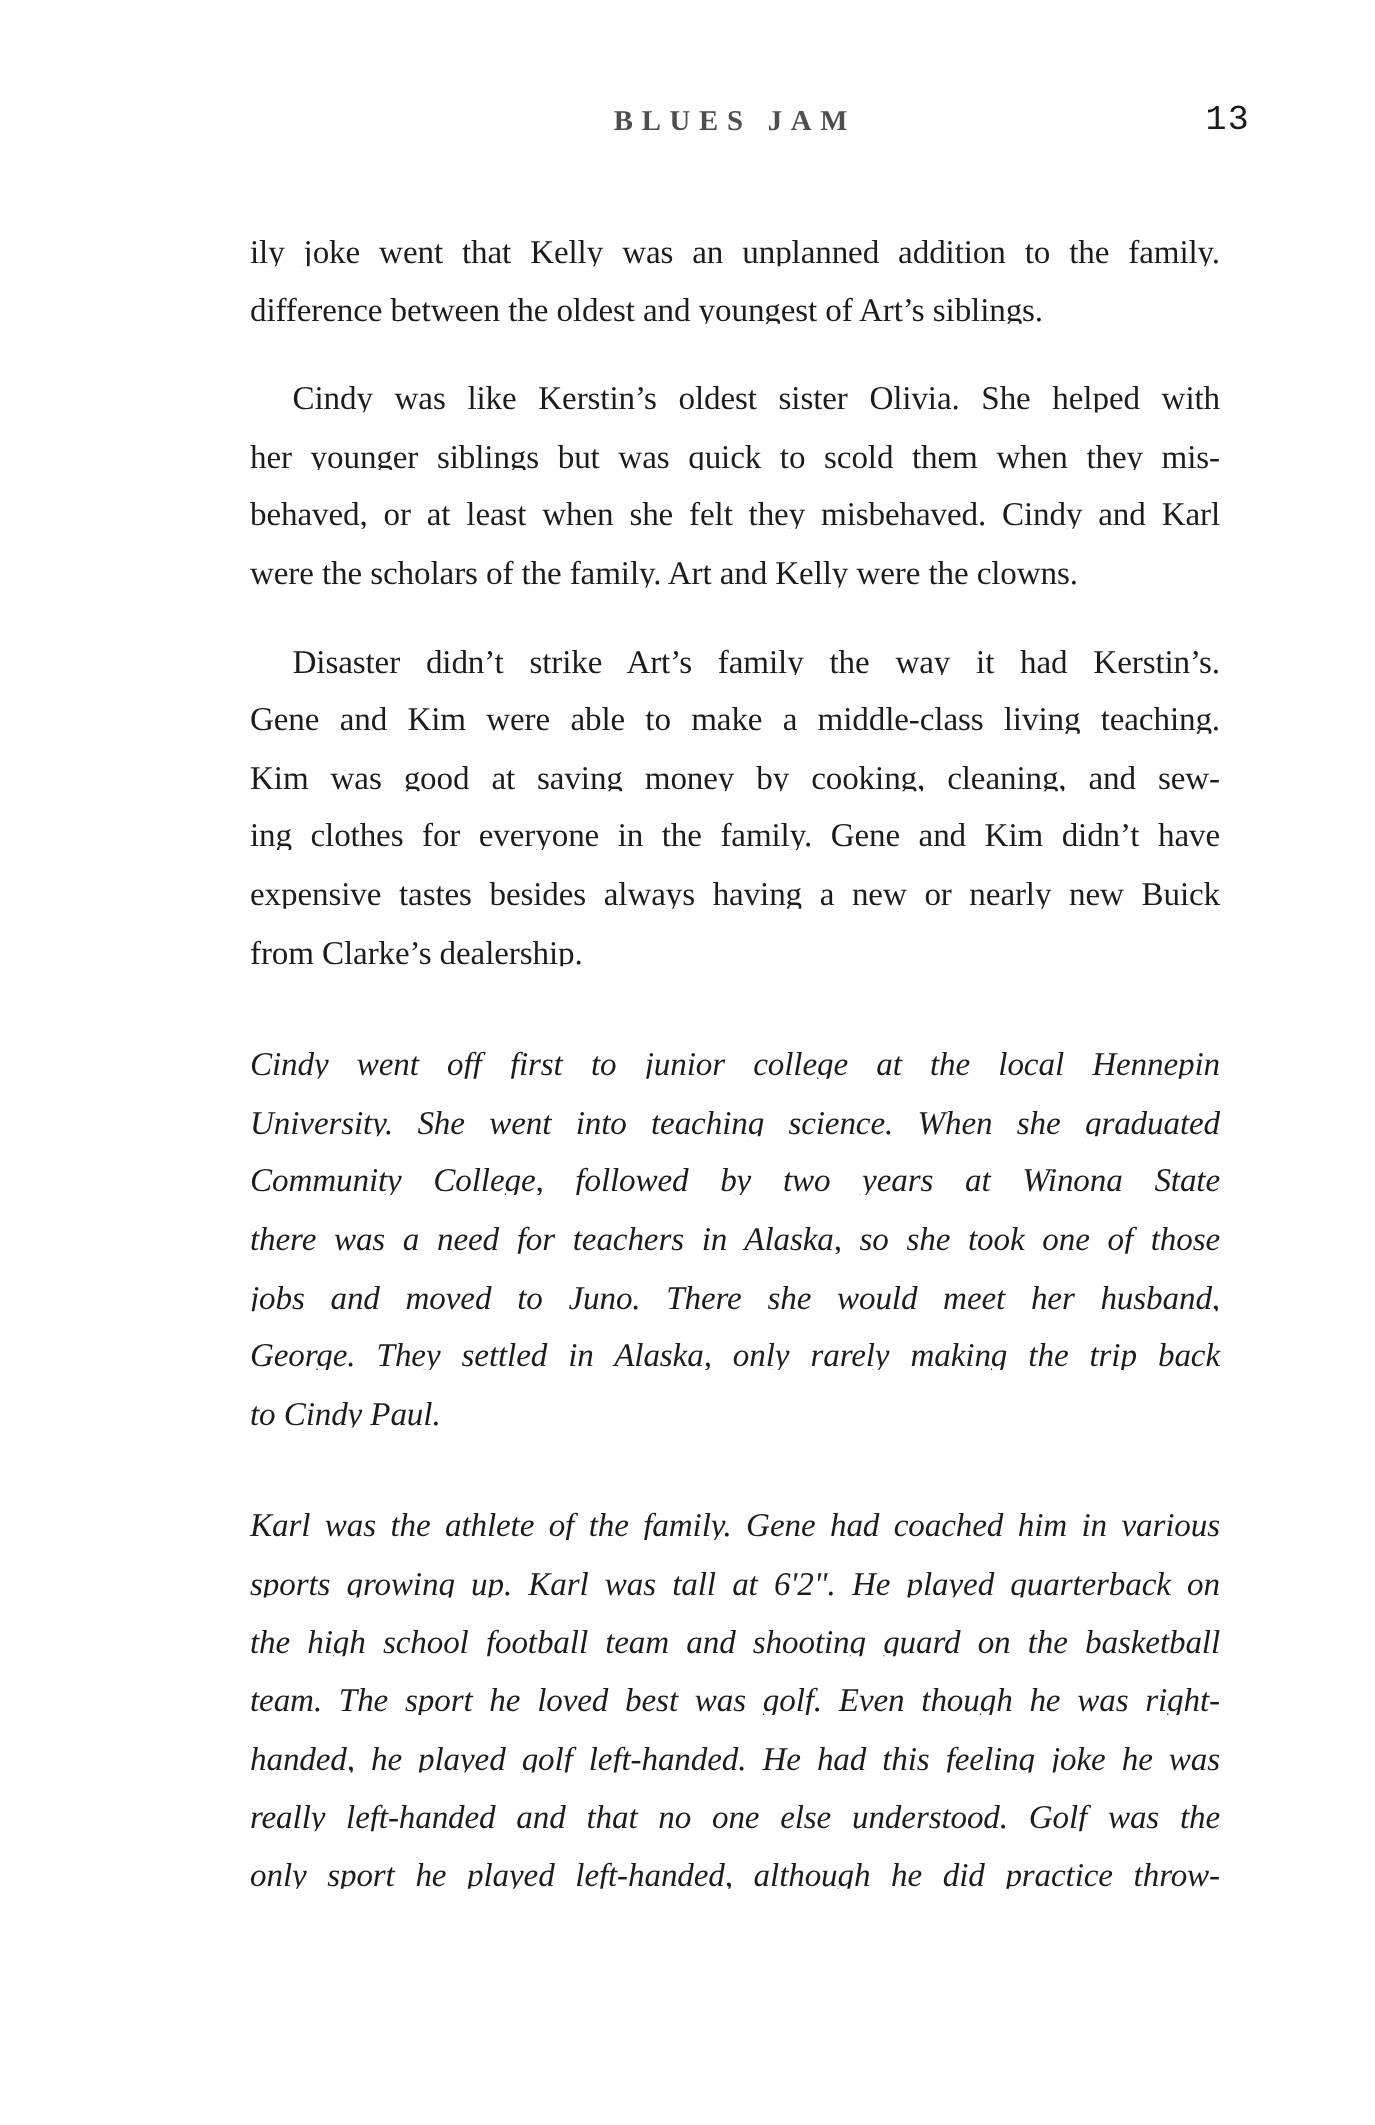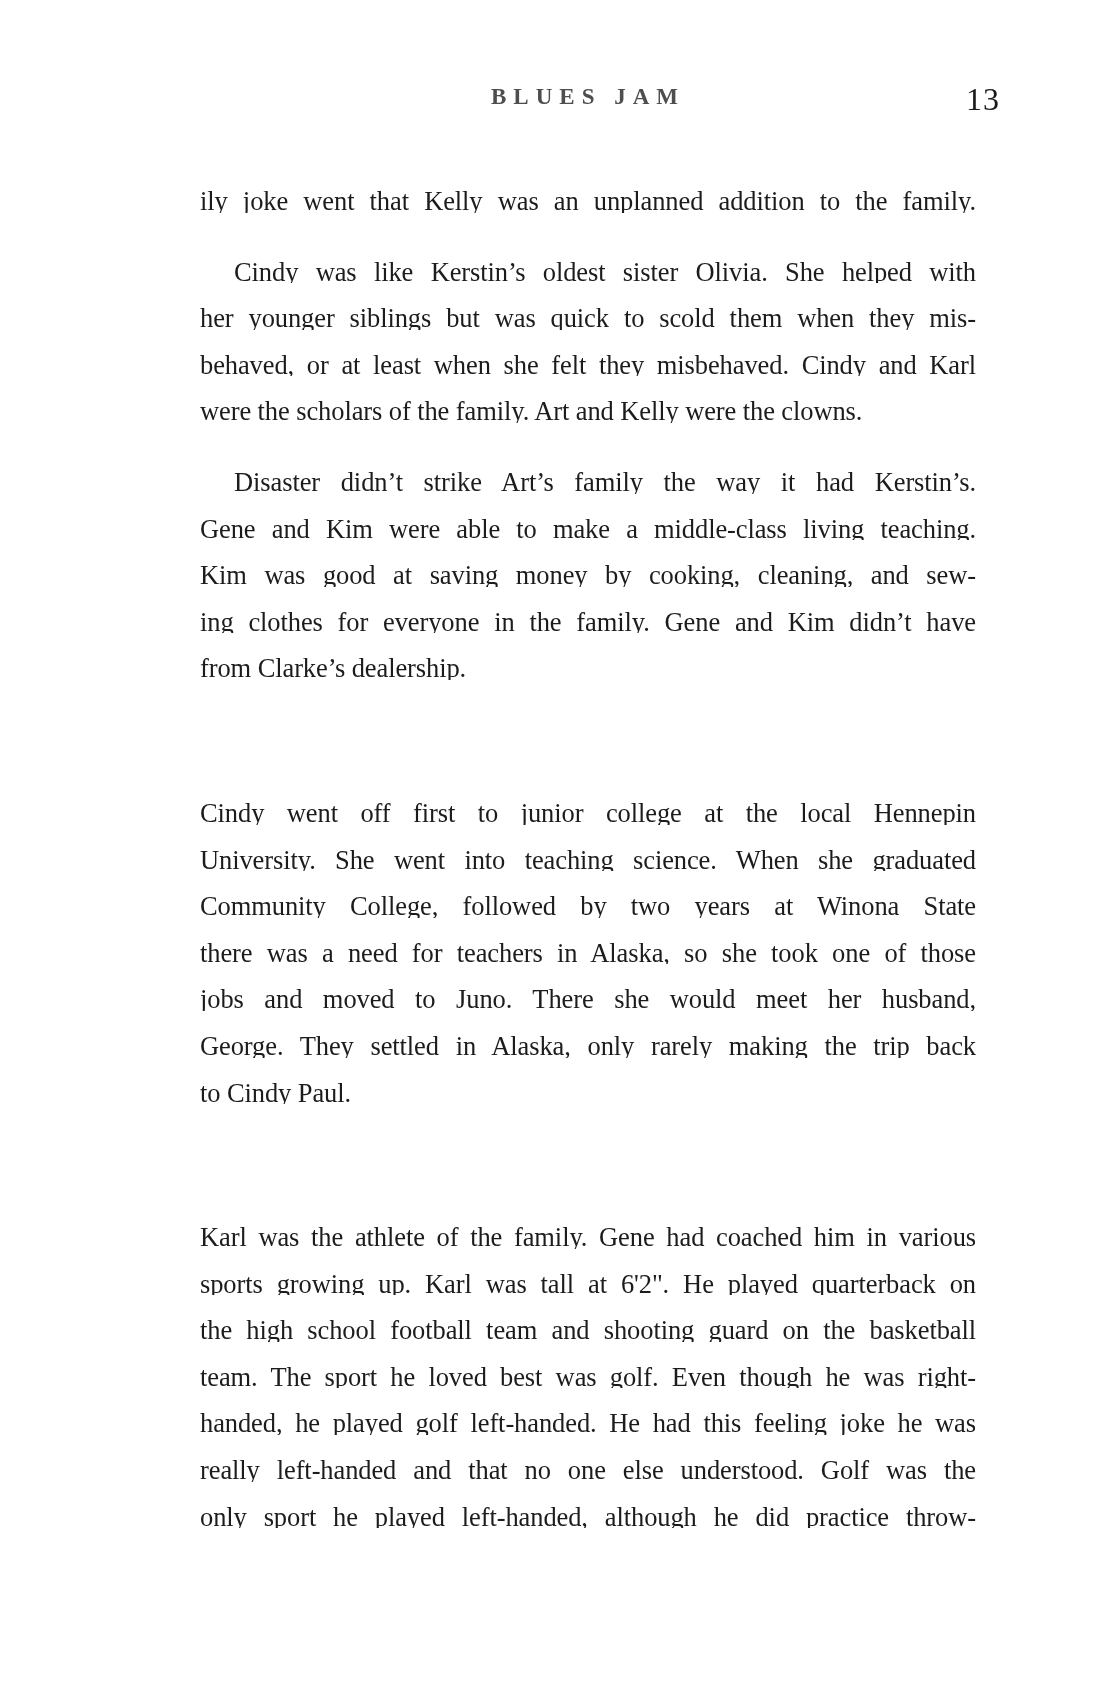--- a/index.html
+++ b/index.html
@@ -19,36 +19,36 @@
   .head-title {
     position: absolute; left: 0; right: 0; top: 0;
     text-align: center;
     font-weight: bold;
     font-size: 23px;
     letter-spacing: 7px;
     color: var(--header-color, #4e4e4e);
   }
   .page-number {
     position: absolute; right: 0; top: -3px;
-    font-family: Liberation Serif, serif;
-    font-size: 32px;
+    font-family: Liberation Mono, monospace;
+    font-size: 28px;
     letter-spacing: 1px;
     color: var(--pagenum-color, #1a1a1a);
   }
 
   .text-block {
     position: absolute;
     left: 152px; width: 848px; top: 130px;
     font-size: 26.5px;
     line-height: 46.6px;
     letter-spacing: -0.1px;
     color: var(--text-color, #1c1c1c);
   }
   .paragraph { margin: 0; }
-  .paragraph.section-break { margin-top: 74px; }
+  .paragraph.section-break { margin-top: 19px; font-style: italic; }
   .line {
     height: 46.6px;
     overflow: hidden;
     text-align: justify;
     text-align-last: justify;
     white-space: normal;
   }
   .line.last {
     text-align: left;
     text-align-last: left;
@@ -61,32 +61,34 @@
 <div class="page">
 
   <header class="running-head">
     <span class="head-title">BLUES JAM</span>
     <span class="page-number">13</span>
   </header>
 
   <main class="text-block" id="text-block">
       <div class="paragraph">
         <div class="line">ily joke went that Kelly was an unplanned addition to the family.</div>
+        <div class="line last">difference between the oldest and youngest of Art’s siblings.</div>
       </div>
       <div class="paragraph">
         <div class="line indent">Cindy was like Kerstin’s oldest sister Olivia. She helped with</div>
         <div class="line">her younger siblings but was quick to scold them when they mis-</div>
         <div class="line">behaved, or at least when she felt they misbehaved. Cindy and Karl</div>
         <div class="line last">were the scholars of the family. Art and Kelly were the clowns.</div>
       </div>
       <div class="paragraph">
         <div class="line indent">Disaster didn’t strike Art’s family the way it had Kerstin’s.</div>
         <div class="line">Gene and Kim were able to make a middle-class living teaching.</div>
         <div class="line">Kim was good at saving money by cooking, cleaning, and sew-</div>
         <div class="line">ing clothes for everyone in the family. Gene and Kim didn’t have</div>
+        <div class="line">expensive tastes besides always having a new or nearly new Buick</div>
         <div class="line last">from Clarke’s dealership.</div>
       </div>
       <div class="paragraph section-break">
         <div class="line">Cindy went off first to junior college at the local Hennepin</div>
         <div class="line">University. She went into teaching science. When she graduated</div>
         <div class="line">Community College, followed by two years at Winona State</div>
         <div class="line">there was a need for teachers in Alaska, so she took one of those</div>
         <div class="line">jobs and moved to Juno. There she would meet her husband,</div>
         <div class="line">George. They settled in Alaska, only rarely making the trip back</div>
         <div class="line last">to Cindy Paul.</div>

